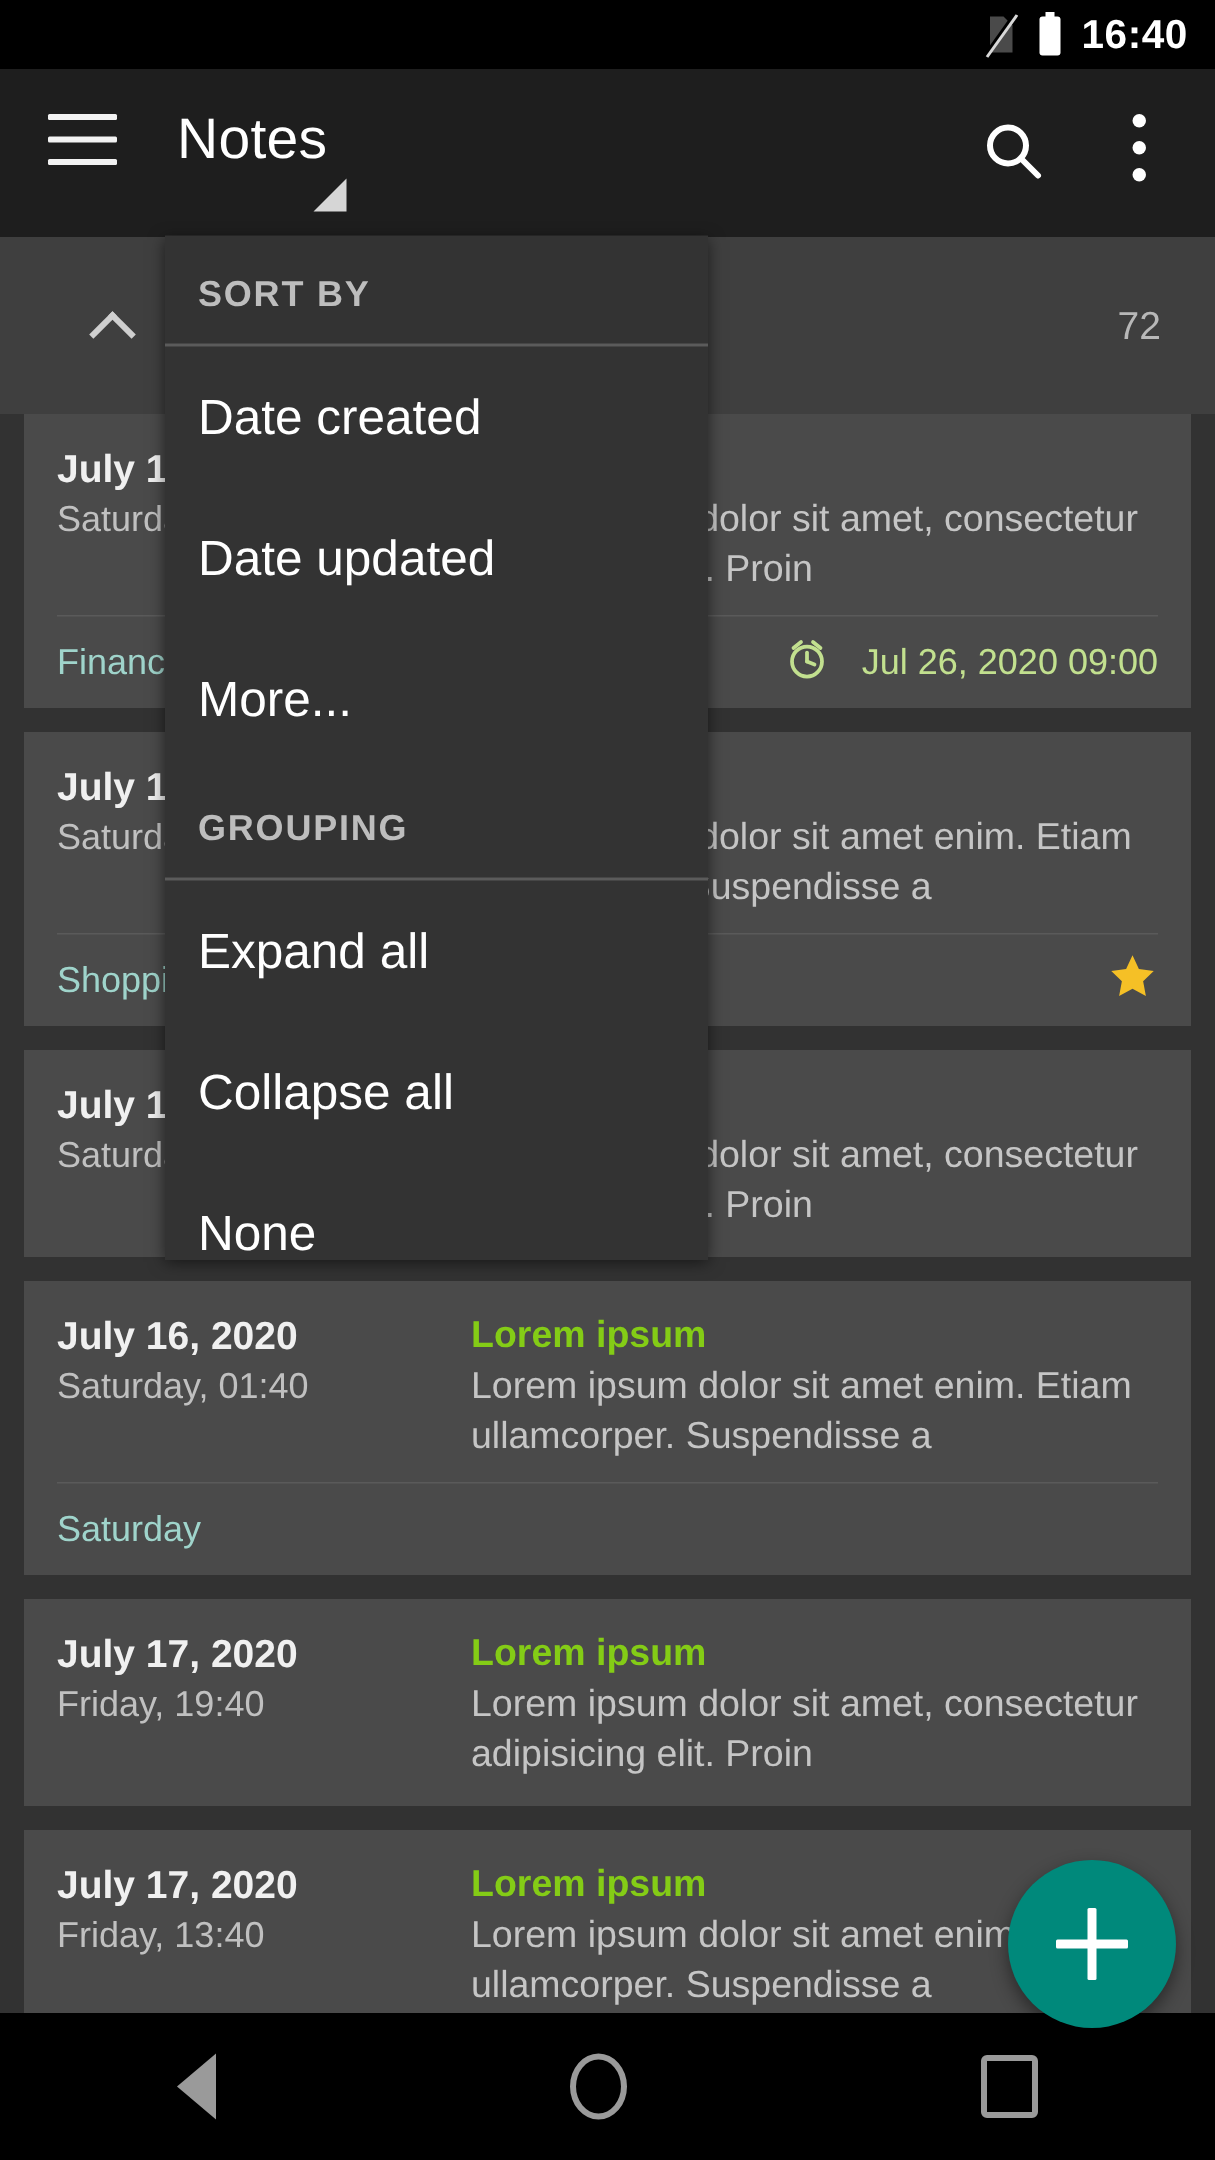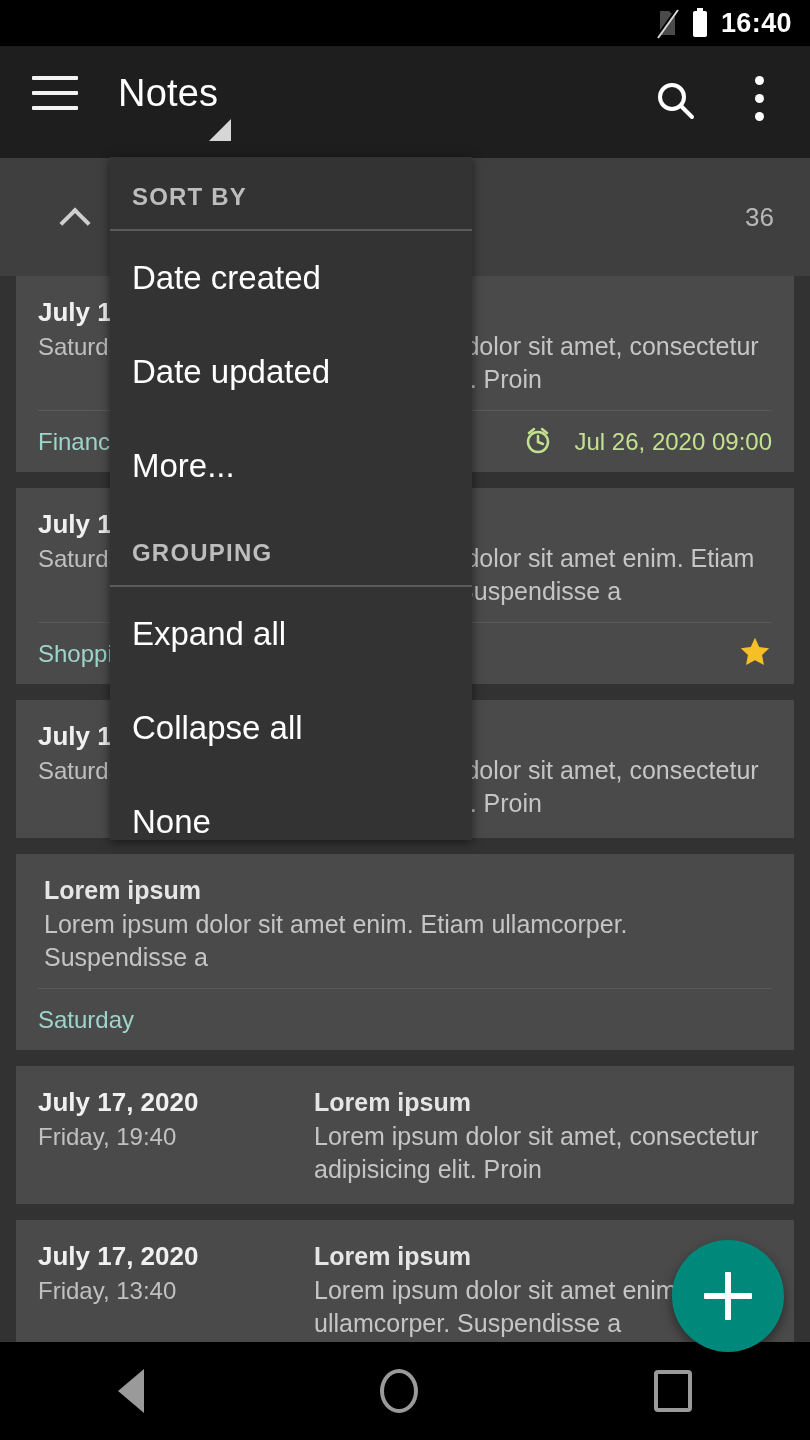--- a/index.html
+++ b/index.html
@@ -68,21 +68,21 @@
 
   .card {
     position:relative; margin:0 16px 16px 16px;
     background:#4a4a4a; padding:18px 22px 0 22px;
   }
   .card-body { display:flex; }
   .card-left { width:270px; flex:none; }
   .card-date { color:#f0f0f0; font-size:26px; font-weight:bold; line-height:36px; }
   .card-day  { color:#c0c0c0; font-size:24px; line-height:34px; }
   .card-right { flex:1; padding-left:6px; }
-  .card-title { color:#e5e5e5; font-size:25px; font-weight:bold; line-height:36px; }
+  .card-title { color:#84cc16; font-size:25px; font-weight:bold; line-height:36px; }
   .card-text  { color:#c5c5c5; font-size:25px; line-height:33px; }
   .card-footer {
     margin-top:14px; border-top:1px solid #5a5a5a;
     height:62px; display:flex; align-items:center;
   }
   .card-label { color:#9fd4cb; font-size:24px; }
   .card-meta { margin-left:auto; display:flex; align-items:center; gap:22px; }
   .reminder-text { color:#c2e08f; font-size:24px; }
   .card-pad { height:18px; }
 
@@ -169,21 +169,21 @@
       <i></i>
         <i></i>
         <i></i>
     </div>
   </div>
   <div class="title-caret"></div>
 
   <div class="list">
     <div class="group-header">
       <div class="chevron-up"></div>
-      <div class="group-count">36</div>
+      <div class="group-count">72</div>
     </div>
     <div id="cards">
         <div class="card">
           <div class="card-body">
             <div class="card-left">
               <div class="card-date">July 18, 2020</div>
               <div class="card-day">Saturday, 13:40</div>
             </div>
             <div class="card-right">
               <div class="card-title">Lorem ipsum</div>
@@ -232,20 +232,24 @@
             </div>
             <div class="card-right">
               <div class="card-title">Lorem ipsum</div>
               <div class="card-text">Lorem ipsum dolor sit amet, consectetur adipisicing elit. Proin</div>
             </div>
           </div>
           <div class="card-pad"></div>
         </div>
         <div class="card">
           <div class="card-body">
+            <div class="card-left">
+              <div class="card-date">July 16, 2020</div>
+              <div class="card-day">Saturday, 01:40</div>
+            </div>
             <div class="card-right">
               <div class="card-title">Lorem ipsum</div>
               <div class="card-text">Lorem ipsum dolor sit amet enim. Etiam ullamcorper. Suspendisse a</div>
             </div>
           </div>
           <div class="card-footer">
             <span class="card-label">Saturday</span>
             <span class="card-meta"></span>
           </div>
         </div>

